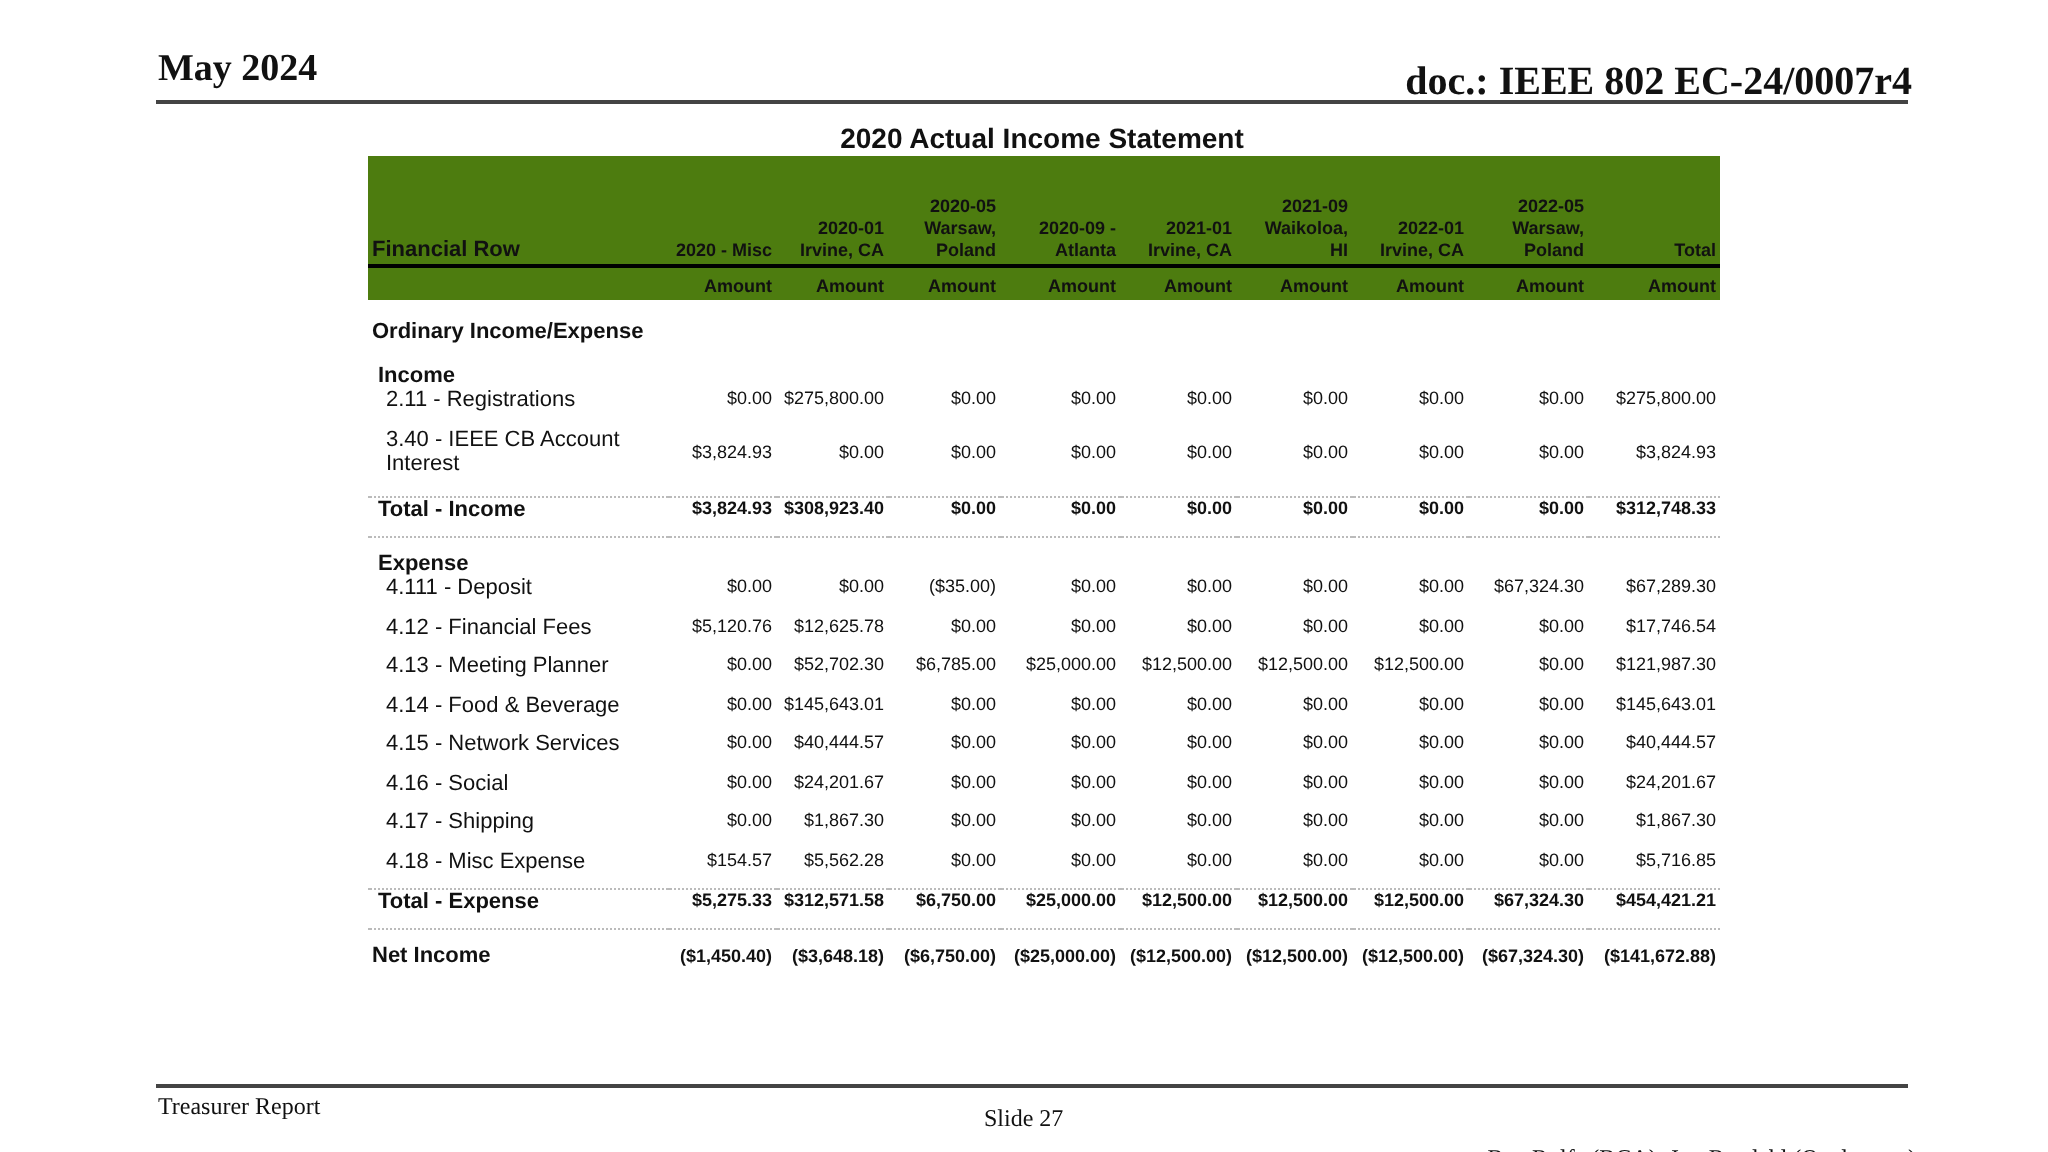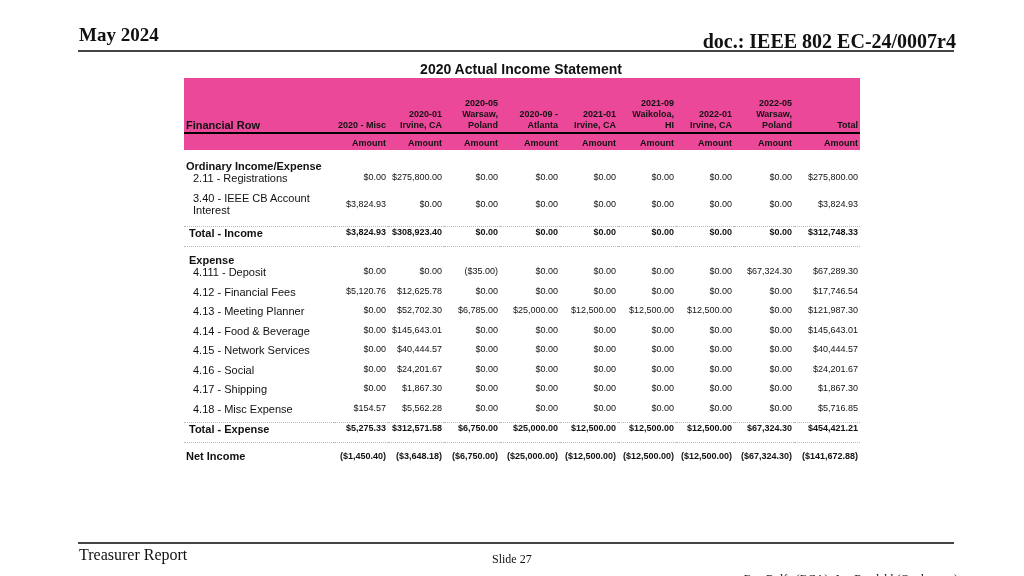--- a/index.html
+++ b/index.html
@@ -1,26 +1,26 @@
 <!DOCTYPE html>
 <html><head>
 <meta charset="utf-8">
 <style>
   html,body{margin:0;padding:0;background:#fff;}
   body{width:1024px;height:576px;position:relative;overflow:hidden;font-family:"Liberation Sans",sans-serif;color:#111;}
   .hdr-left{position:absolute;left:79px;top:24px;font-family:"Liberation Serif",serif;font-weight:bold;font-size:19px;}
   .hdr-right{position:absolute;right:68px;top:30px;font-family:"Liberation Serif",serif;font-weight:bold;font-size:20px;}
   .hdr-rule{position:absolute;left:78px;right:70px;top:50px;border-top:2px solid #444;}
   .ftr-rule{position:absolute;left:78px;right:70px;top:542px;border-top:2px solid #444;}
-  .ftr-left{position:absolute;left:79px;top:546px;font-family:"Liberation Serif",serif;font-size:16px;}
+  .ftr-left{position:absolute;left:79px;top:546px;font-family:"Liberation Serif",serif;font-size:12px;}
   .ftr-center{position:absolute;left:492px;top:552px;font-family:"Liberation Serif",serif;font-size:12px;}
   .ftr-right{position:absolute;right:66px;top:552px;font-family:"Liberation Serif",serif;font-size:12px;margin-top:20px;}
   .title{position:absolute;left:0;width:1042px;text-align:center;top:61px;font-weight:bold;font-size:14px;}
   table{position:absolute;left:184px;top:78px;border-collapse:collapse;font-size:9px;width:676px;}
-  th{background:#ec4899;font-weight:bold;text-align:right;vertical-align:bottom;padding:1px 2px;line-height:11px;}
+  th{background:#4d7c0f;font-weight:bold;text-align:right;vertical-align:bottom;padding:1px 2px;line-height:11px;}
   thead tr.names th{height:52px;}
   thead tr.amt th{height:14px;border-top:2px solid #000000;}
   th.fin{text-align:left;font-size:11px;padding-left:2px;}
   td{text-align:right;padding:0 2px;white-space:nowrap;vertical-align:top;}
   td.lbl{text-align:left;font-size:11px;white-space:normal;padding-left:4px;}
   td.lbl.ind{padding-left:9px;}
   tr.section td.lbl{font-weight:bold;padding-left:5px;}
   tr.top td.lbl{font-weight:bold;padding-left:2px;}
   tr.total td{font-weight:bold;border-top:1px dotted #bbb;border-bottom:1px dotted #bbb;}
   tr.net td{font-weight:bold;}
@@ -83,20 +83,23 @@
       <th>Amount</th>
       <th>Amount</th>
       <th>Amount</th>
       <th>Amount</th>
     </tr>
   </thead>
   <tbody id="tbody">
     <tr class="top" style="height:22px">
       <td class="lbl" colspan="10" style="vertical-align:bottom">Ordinary Income/Expense</td>
     </tr>
+    <tr class="section" style="height:22px">
+      <td class="lbl" colspan="10" style="vertical-align:bottom">Income</td>
+    </tr>
   <tr class="" style="height: 20px;">
         <td class="lbl ind">2.11 - Registrations</td>
         <td>$0.00</td>
         <td>$275,800.00</td>
         <td>$0.00</td>
         <td>$0.00</td>
         <td>$0.00</td>
         <td>$0.00</td>
         <td>$0.00</td>
         <td>$0.00</td>

